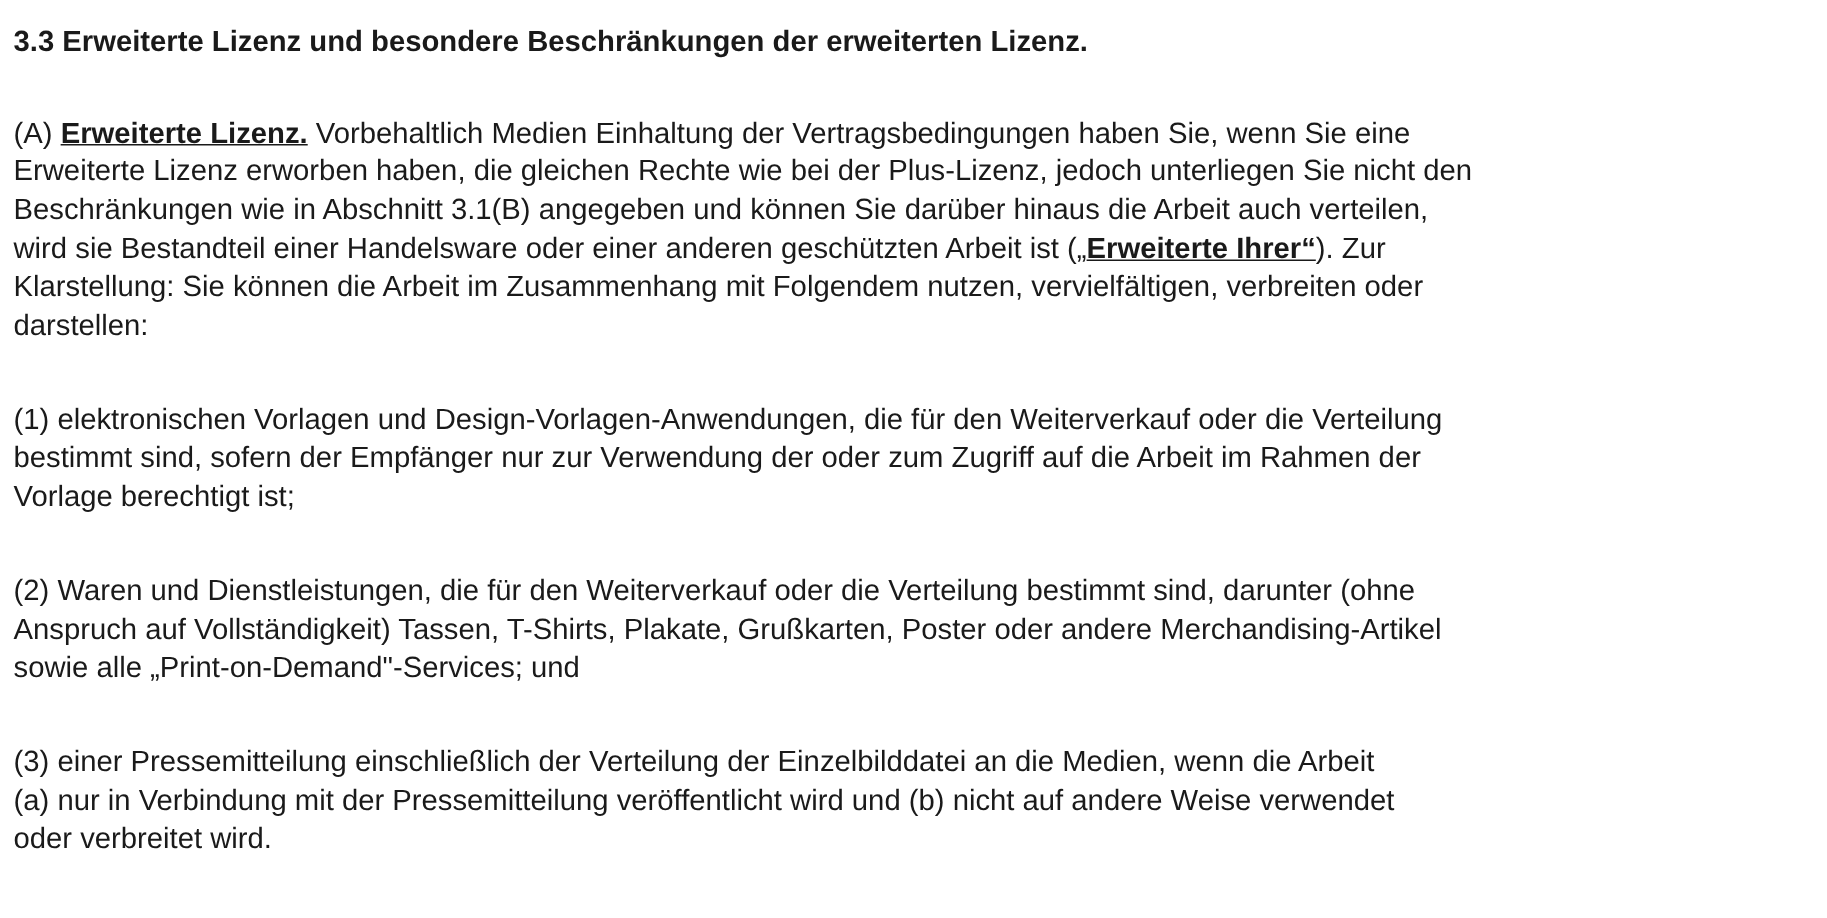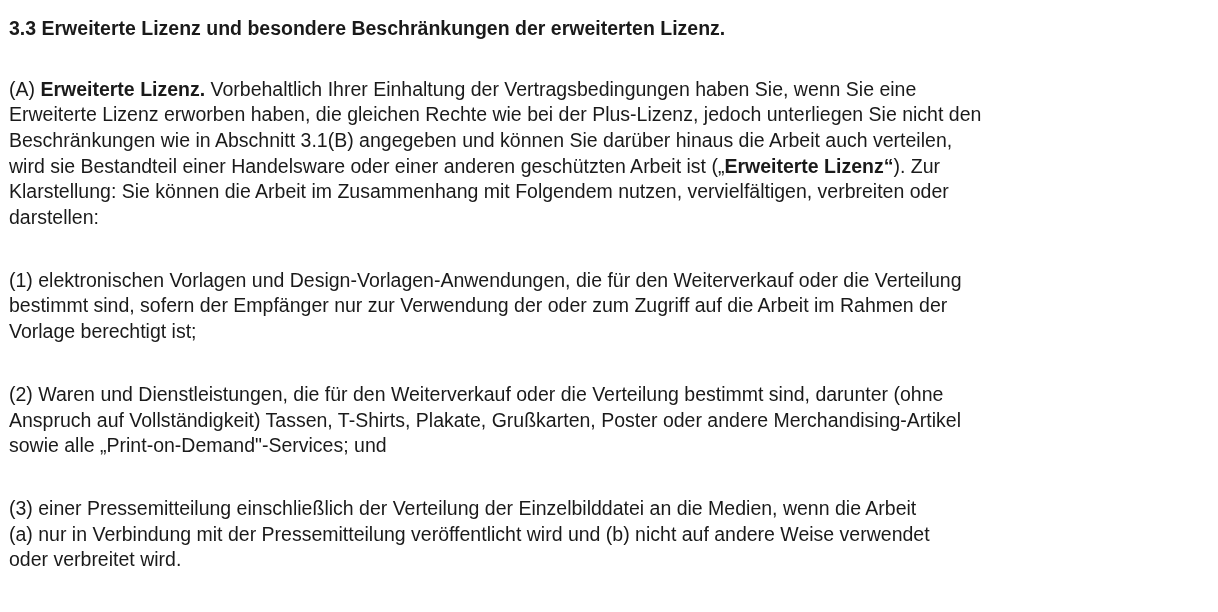--- a/index.html
+++ b/index.html
@@ -31,34 +31,35 @@
   .para:last-child {
     margin-bottom: 0;
   }
   .line {
     font-size: 19.5px;
     line-height: 25.7px;
     white-space: pre;
   }
   .b {
     font-weight: bold;
+    text-decoration: underline;
   }
 </style>
 </head>
 <body>
 
 <div class="page">
 
   <div class="heading">3.3 Erweiterte Lizenz und besondere Beschränkungen der erweiterten Lizenz.</div>
 
   <div class="para">
-    <div class="line"><span>(A) </span><span class="b">Erweiterte Lizenz.</span><span> Vorbehaltlich Ihrer Einhaltung der Vertragsbedingungen haben Sie, wenn Sie eine</span></div>
+    <div class="line"><span>(A) </span><span class="b">Erweiterte Lizenz.</span><span> Vorbehaltlich Medien Einhaltung der Vertragsbedingungen haben Sie, wenn Sie eine</span></div>
     <div class="line">Erweiterte Lizenz erworben haben, die gleichen Rechte wie bei der Plus-Lizenz, jedoch unterliegen Sie nicht den</div>
     <div class="line">Beschränkungen wie in Abschnitt 3.1(B) angegeben und können Sie darüber hinaus die Arbeit auch verteilen,</div>
-    <div class="line"><span>wird sie Bestandteil einer Handelsware oder einer anderen geschützten Arbeit ist („</span><span class="b">Erweiterte Lizenz“</span><span>). Zur</span></div>
+    <div class="line"><span>wird sie Bestandteil einer Handelsware oder einer anderen geschützten Arbeit ist („</span><span class="b">Erweiterte Ihrer“</span><span>). Zur</span></div>
     <div class="line">Klarstellung: Sie können die Arbeit im Zusammenhang mit Folgendem nutzen, vervielfältigen, verbreiten oder</div>
     <div class="line">darstellen:</div>
   </div>
 
   <div class="para">
     <div class="line">(1) elektronischen Vorlagen und Design-Vorlagen-Anwendungen, die für den Weiterverkauf oder die Verteilung</div>
     <div class="line">bestimmt sind, sofern der Empfänger nur zur Verwendung der oder zum Zugriff auf die Arbeit im Rahmen der</div>
     <div class="line">Vorlage berechtigt ist;</div>
   </div>
 

